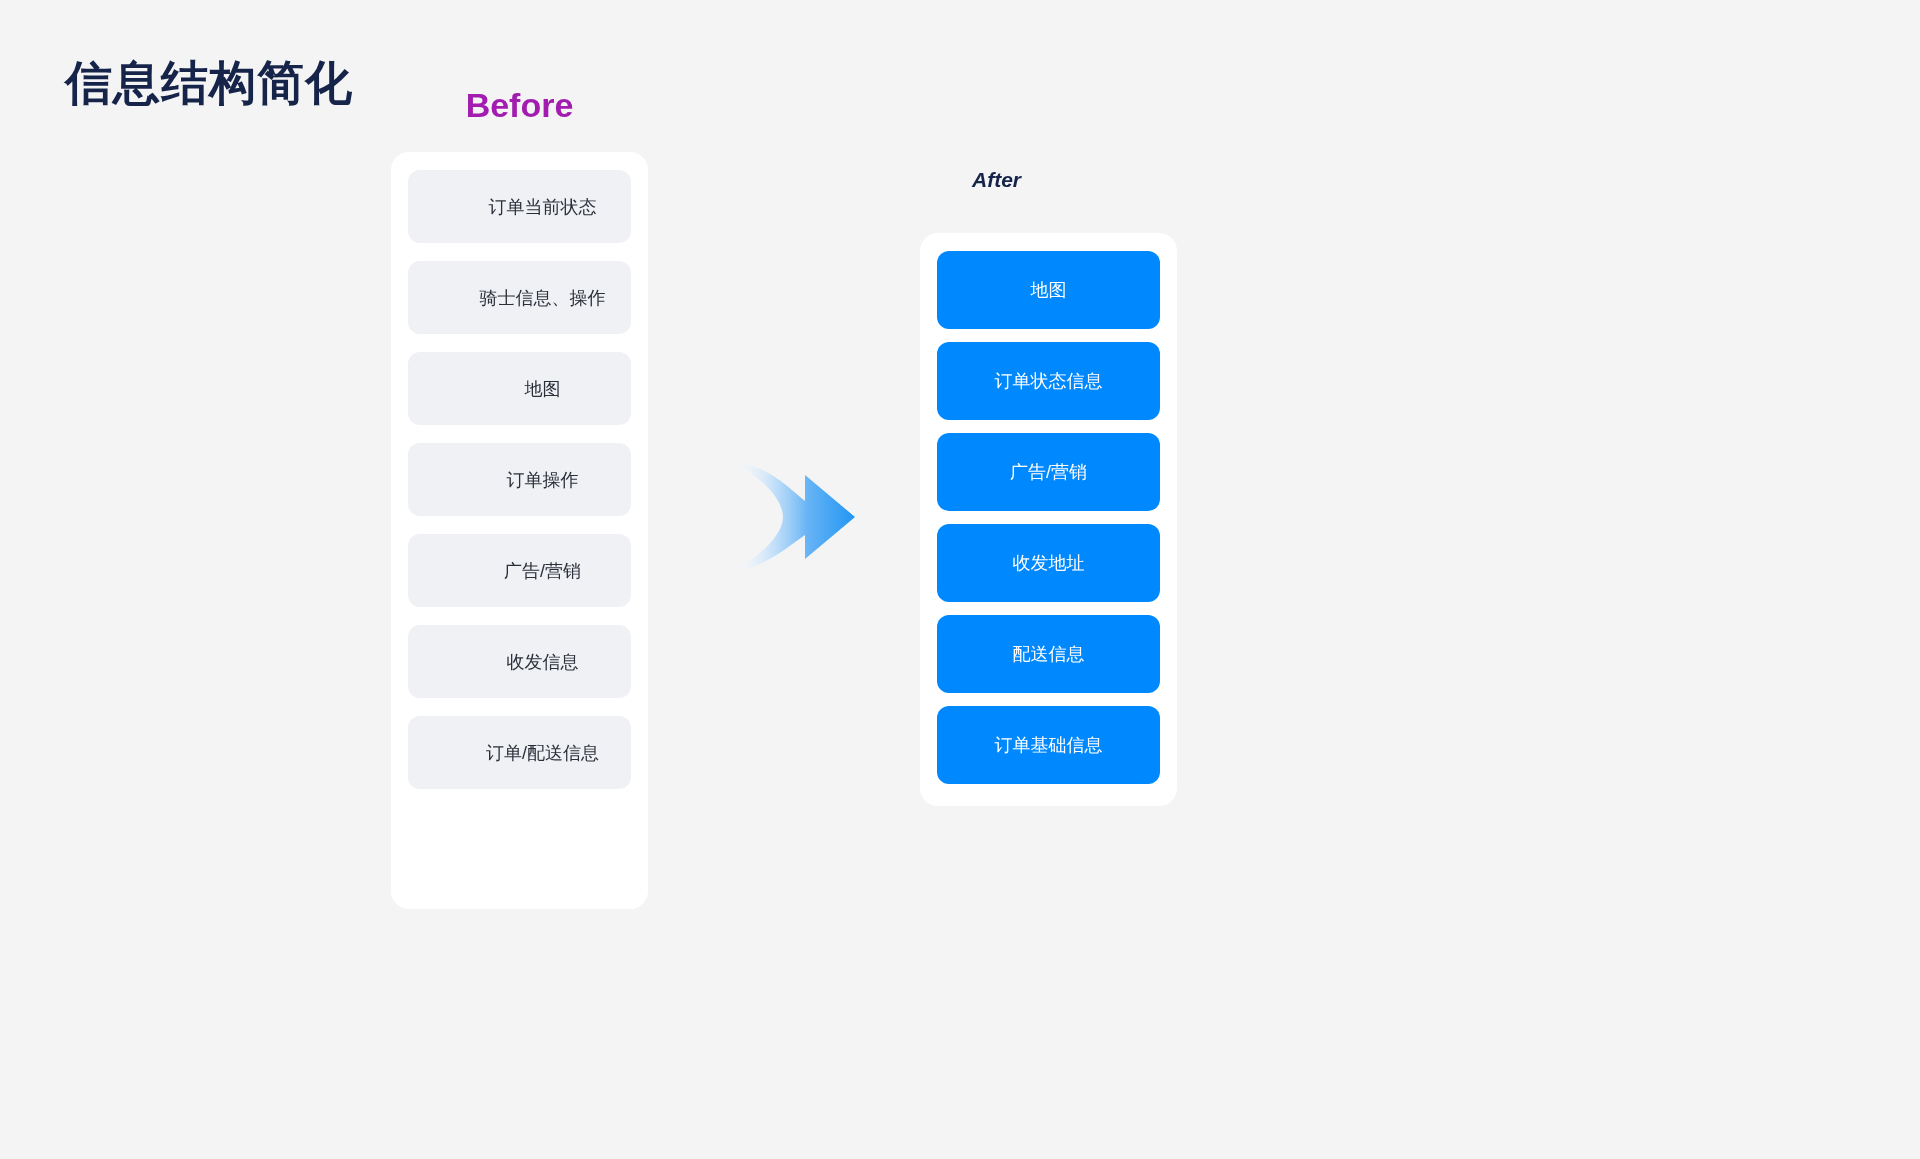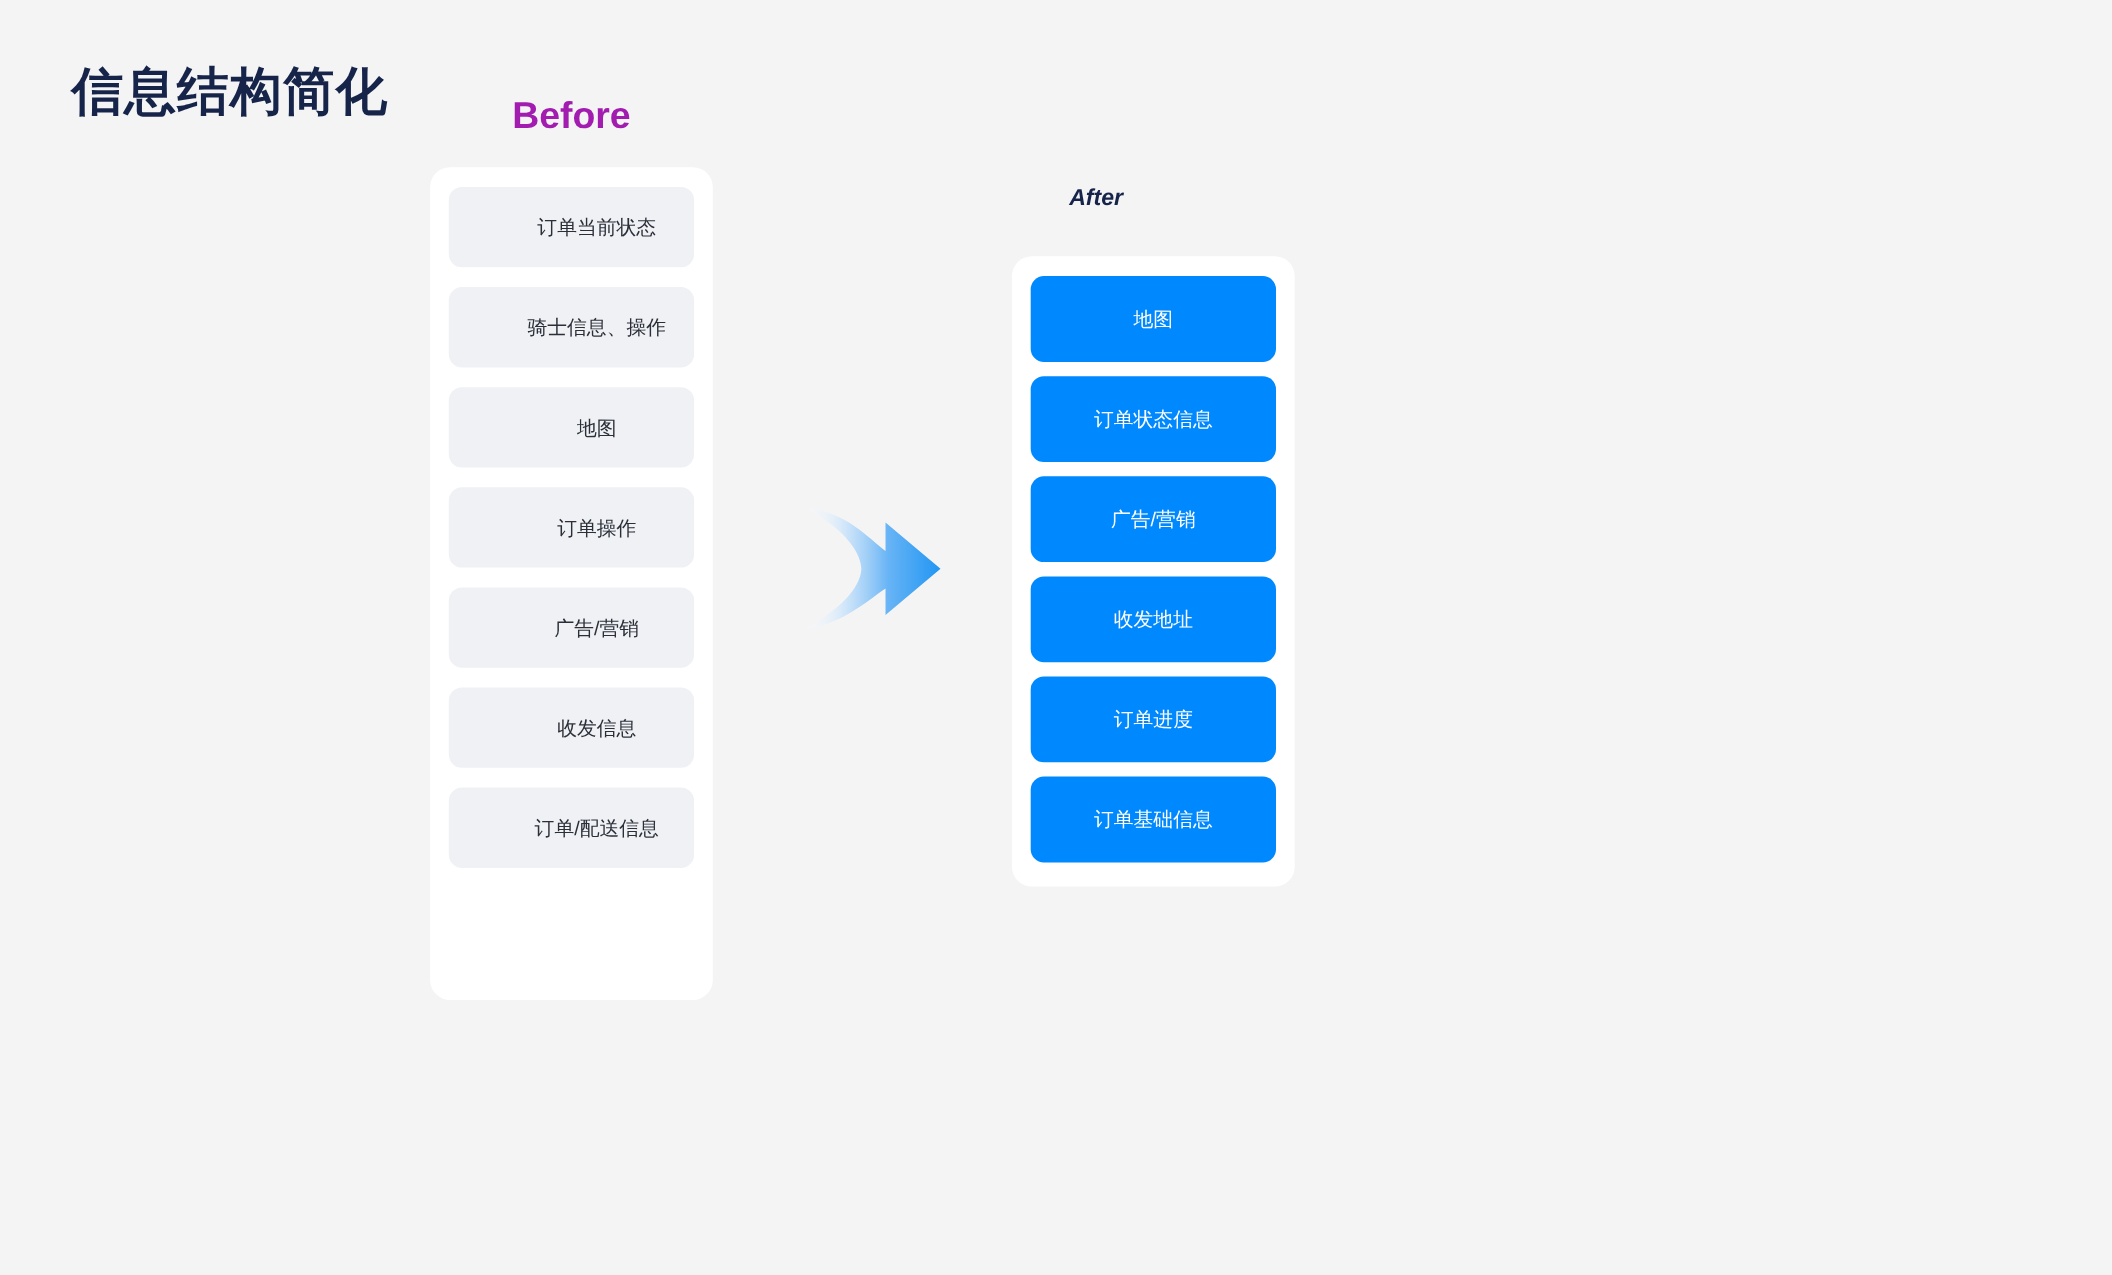--- a/index.html
+++ b/index.html
@@ -139,17 +139,17 @@
              C 56 50, 44 26, 2 6 Z" fill="url(#swooshGrad)"></path>
   </svg>
 
   <div class="col-heading" id="after-heading">After</div>
 
   <div class="panel" id="after-panel">
     <div class="item">地图</div>
     <div class="item">订单状态信息</div>
     <div class="item">广告/营销</div>
     <div class="item">收发地址</div>
-    <div class="item">订单进度</div>
+    <div class="item">配送信息</div>
     <div class="item">订单基础信息</div>
   </div>
 
 </div>
 
 </body></html>

